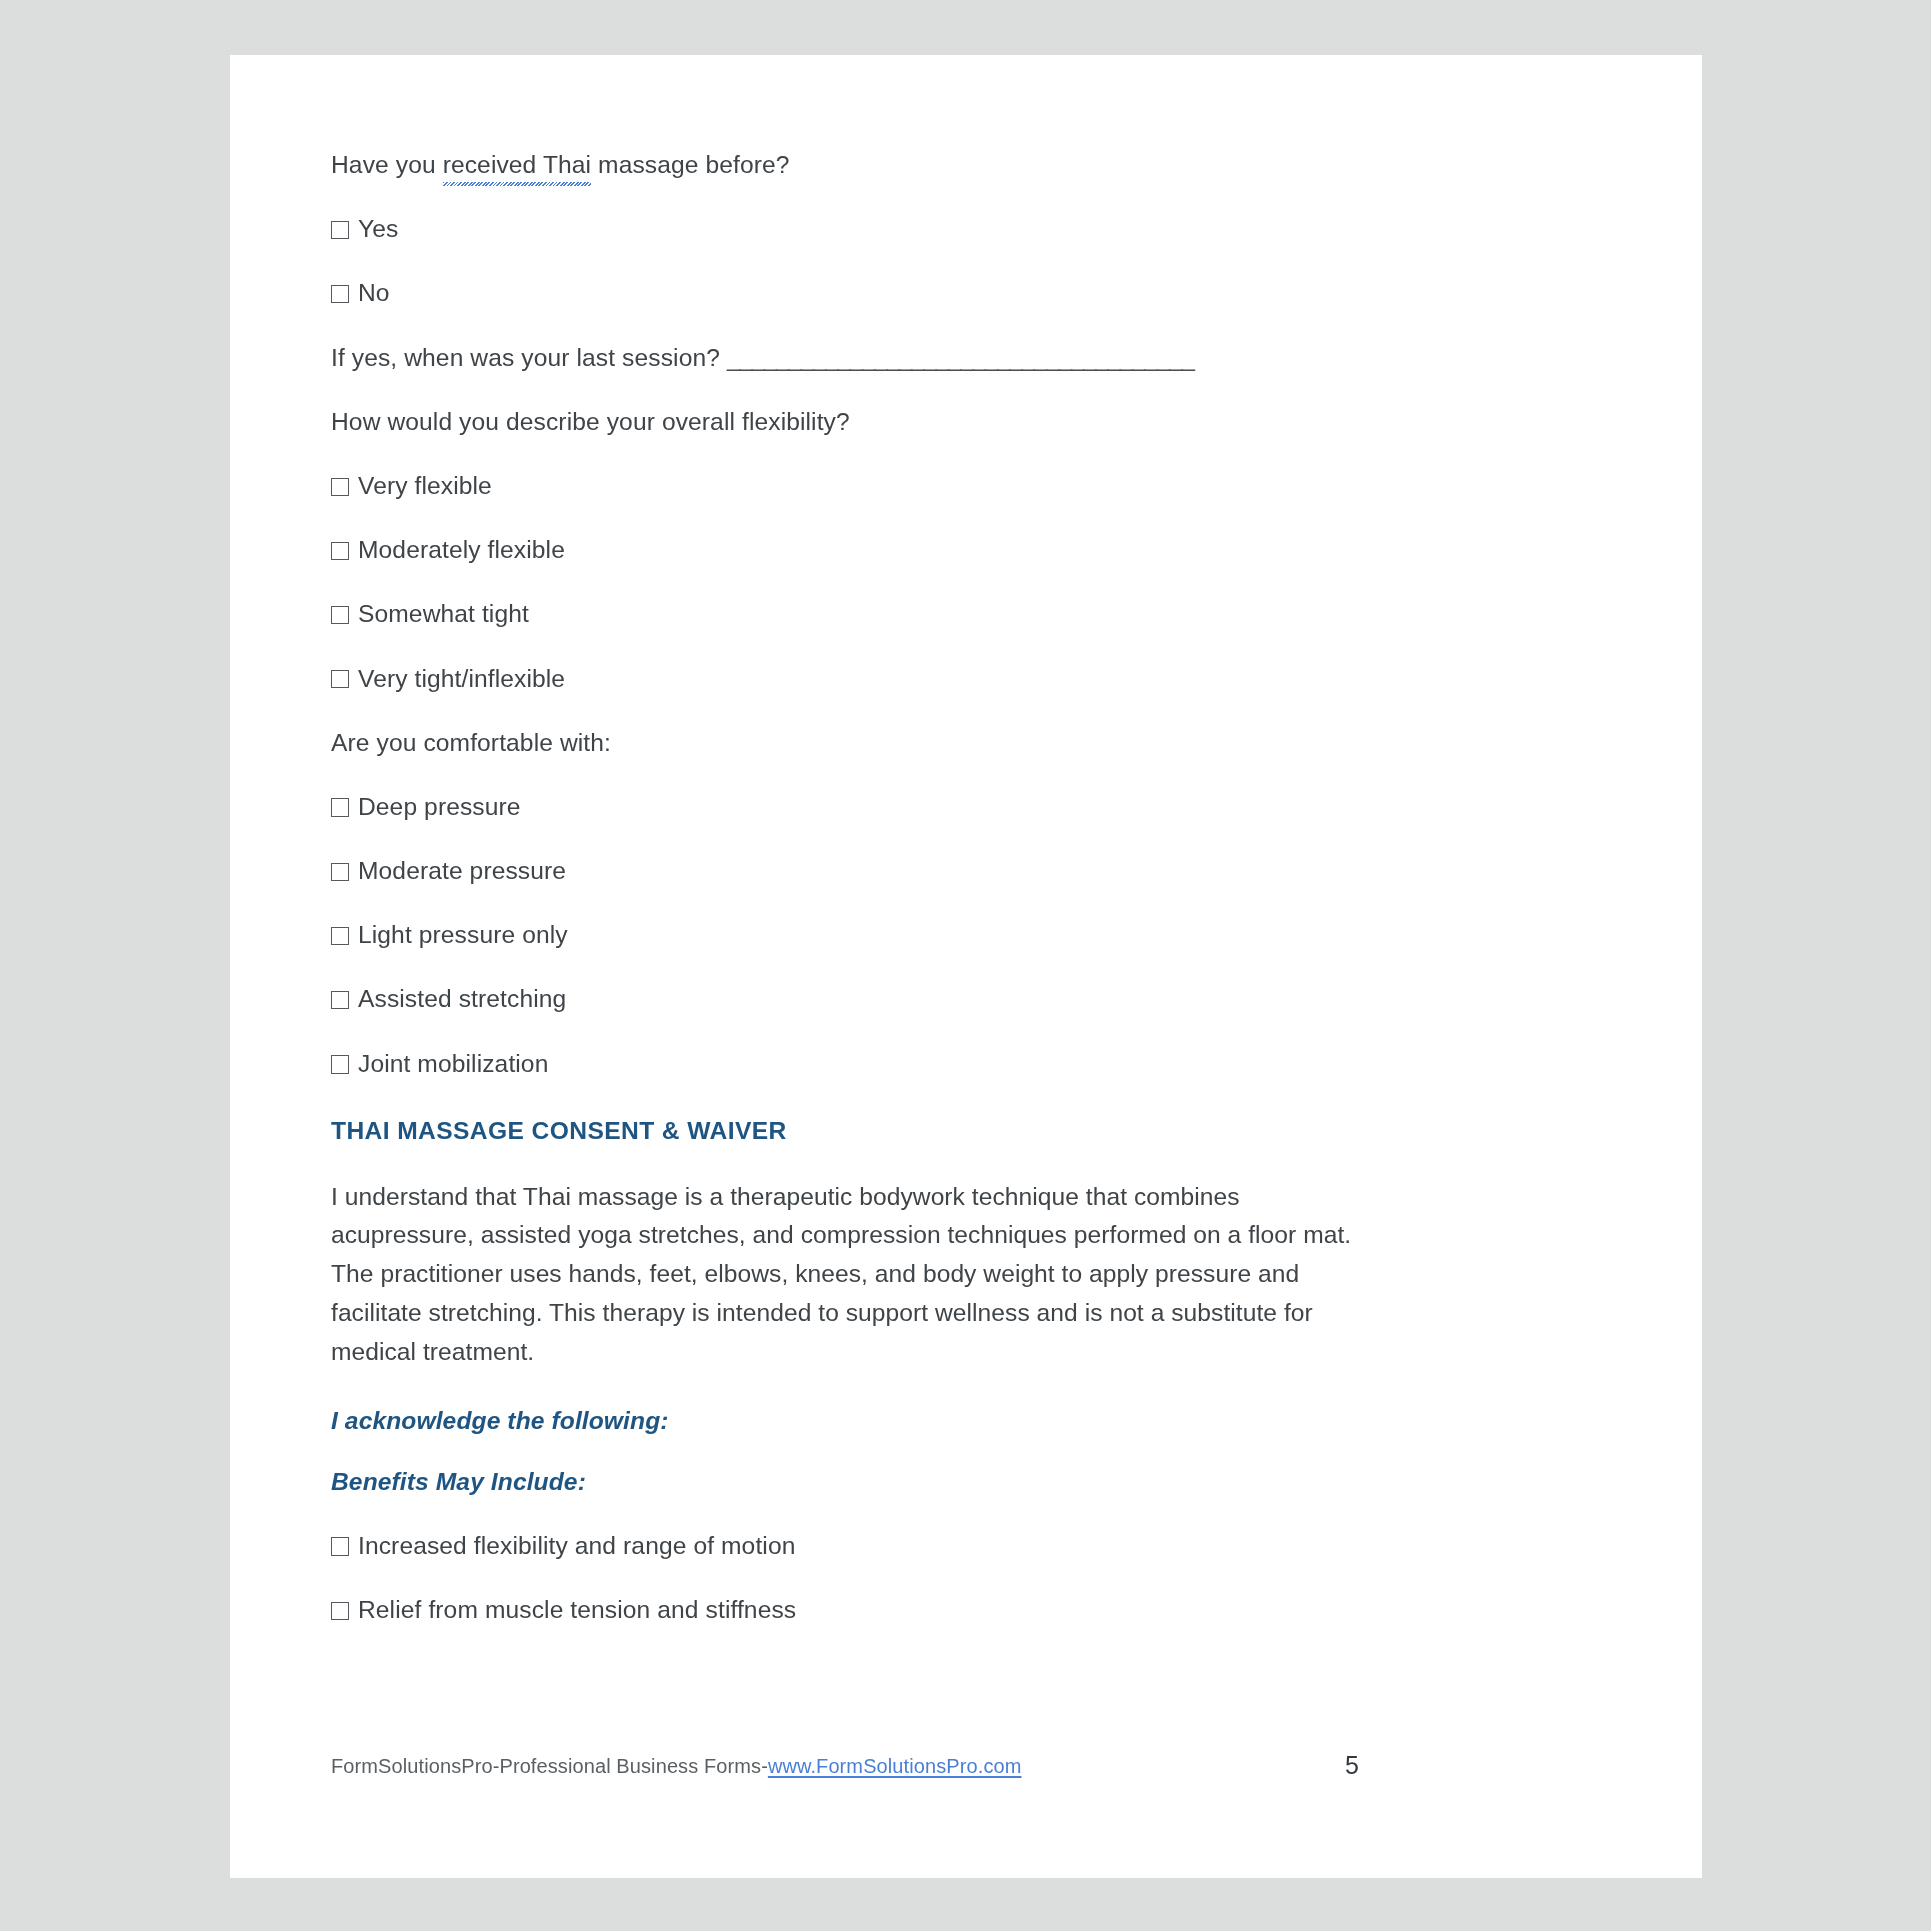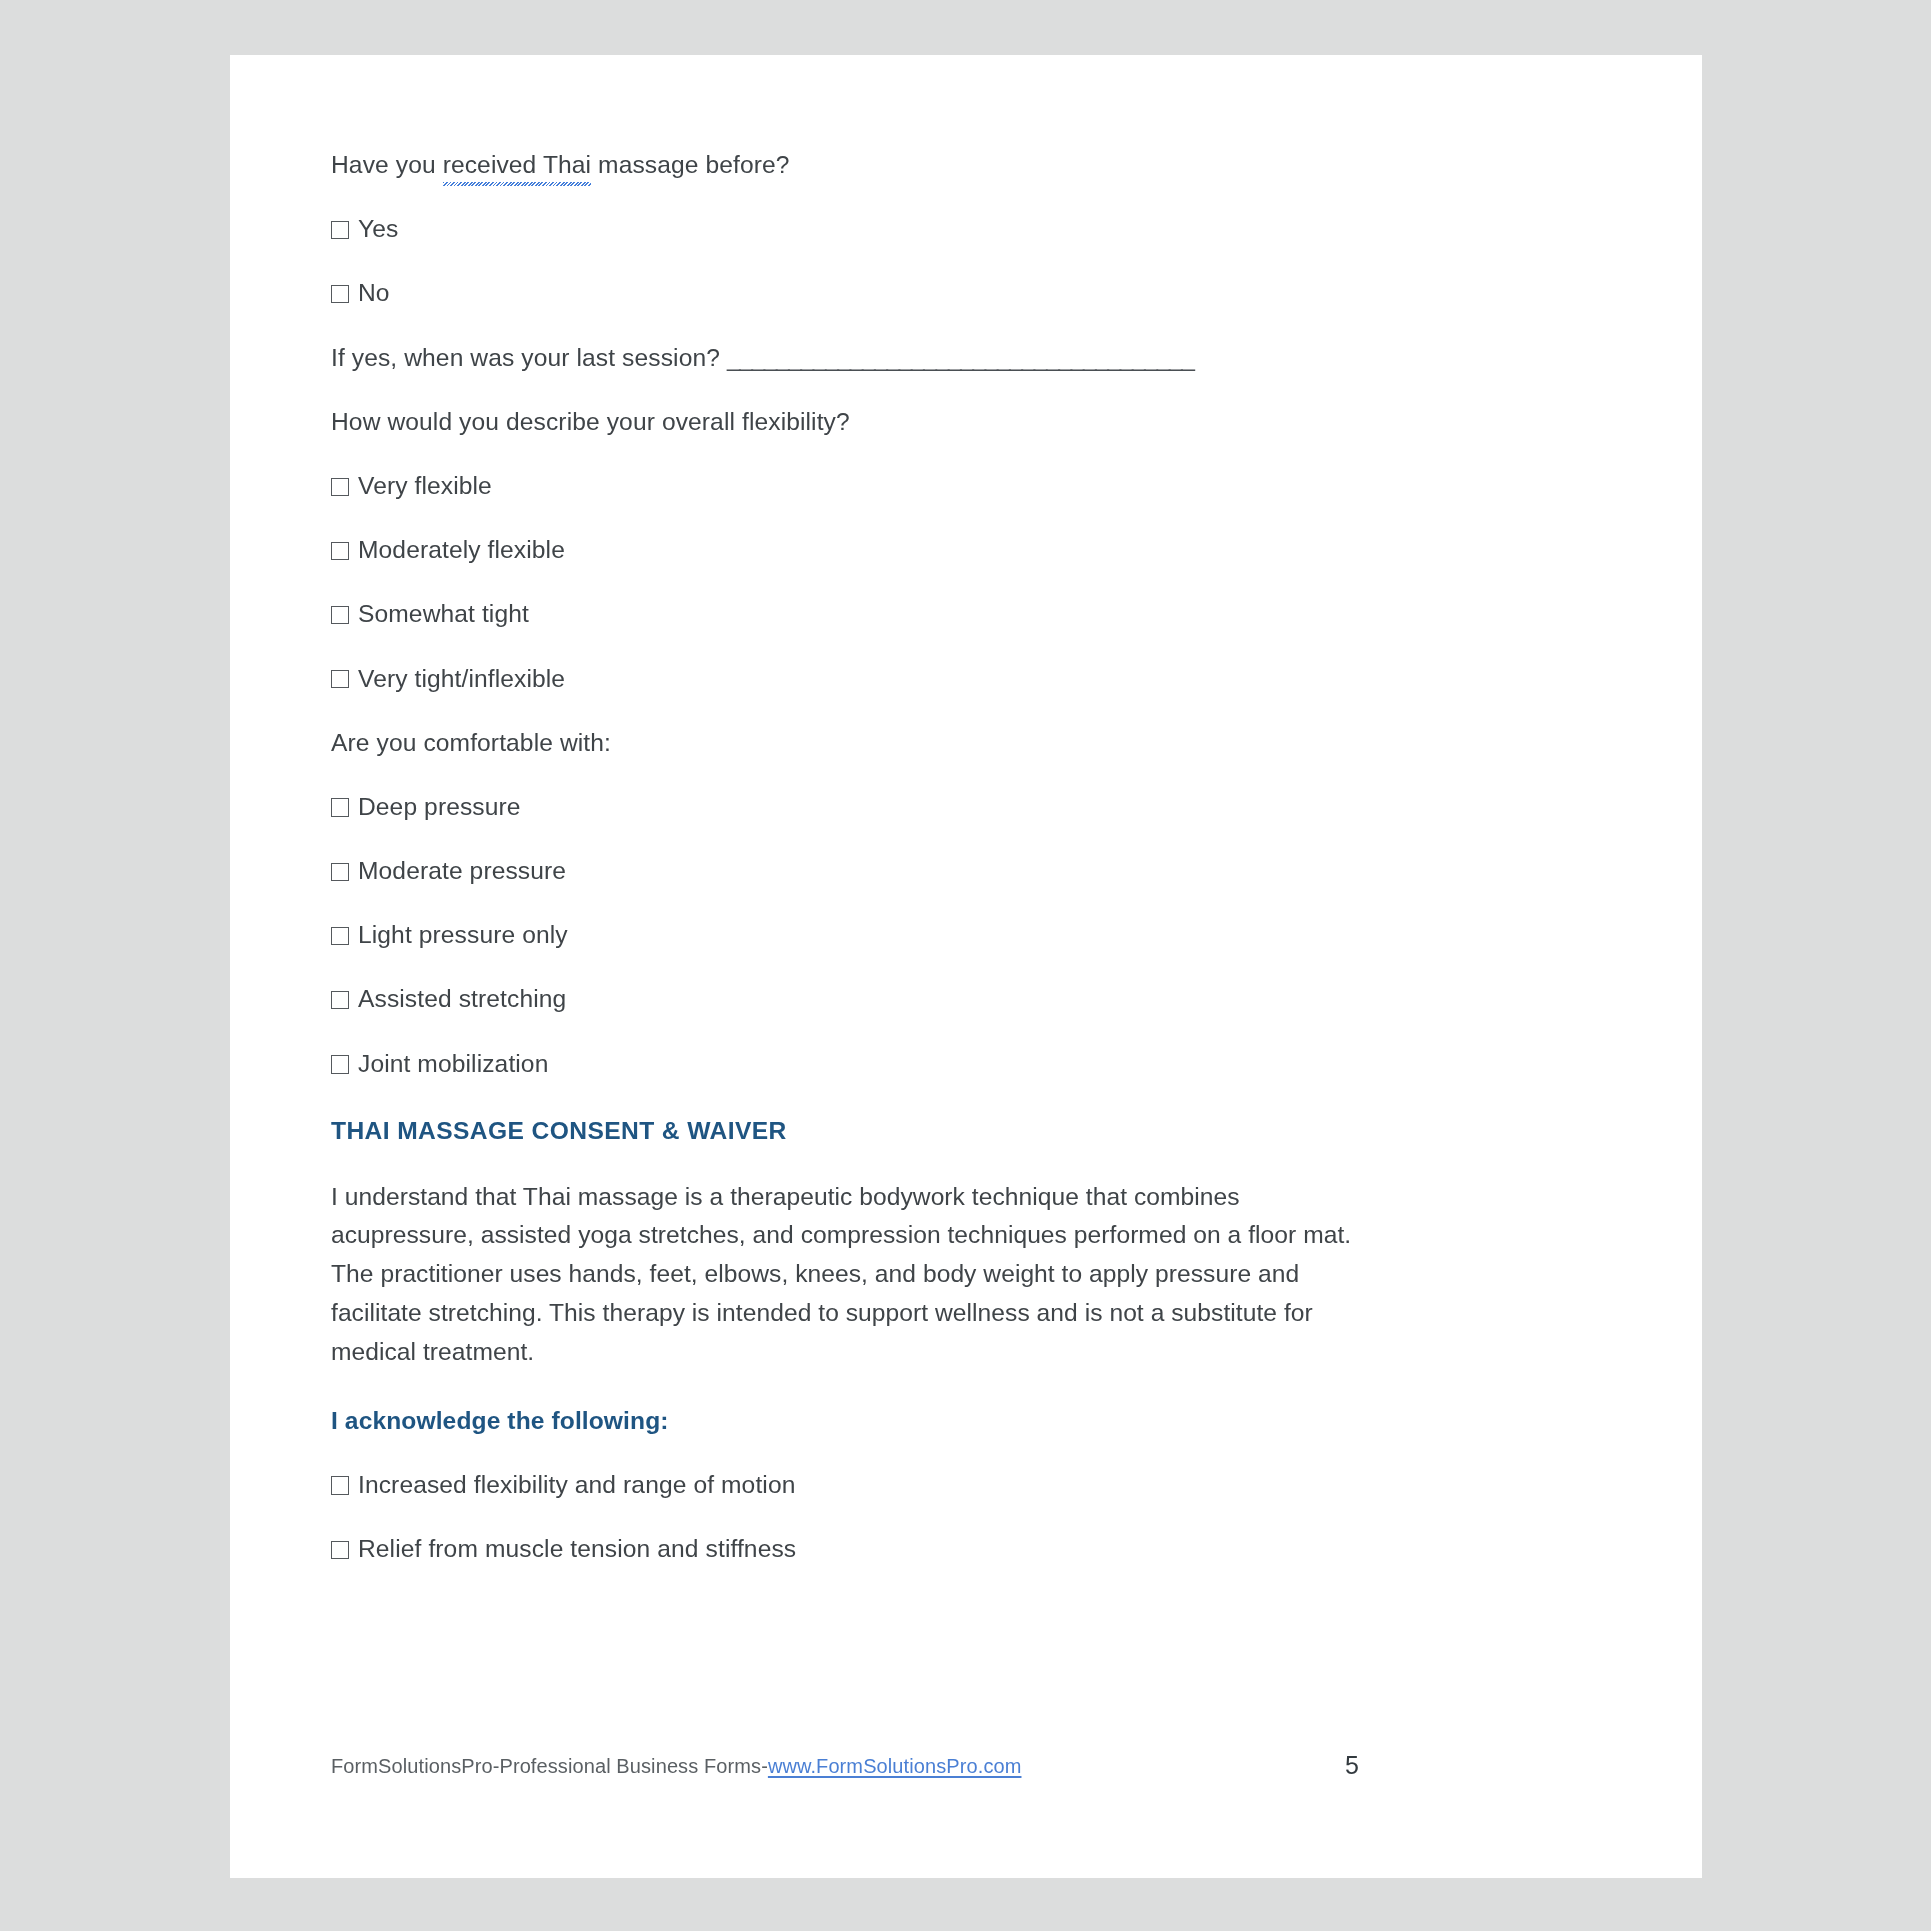--- a/index.html
+++ b/index.html
@@ -91,20 +91,21 @@
     margin: 0 0 33px 0;
     white-space: nowrap;
   }
   .sub-heading {
     color: #1f5582;
     font-size: 24.6px;
     font-weight: 700;
     letter-spacing: 0.1px;
     margin: 0 0 33px 0;
     white-space: nowrap;
+    font-style: italic;
   }
   .spacer-sm { height: 5.8px; }
 
   
   .body-par {
     color: #3f4448;
     font-size: 24.6px;
     line-height: 1.58;
     letter-spacing: 0.05px;
     margin: 0 0 35px 0;
@@ -181,20 +182,21 @@
     <p class="opt-line"><span class="checkbox-glyph"></span><span>Joint mobilization</span></p>
 
     <div class="spacer-sm"></div>
 
     <h2 class="section-heading">THAI MASSAGE CONSENT &amp; WAIVER</h2>
 
     <p class="body-par">I understand that Thai massage is a therapeutic bodywork technique that combines acupressure, assisted yoga stretches, and compression techniques performed on a floor mat. The practitioner uses hands, feet, elbows, knees, and body weight to apply pressure and facilitate stretching. This therapy is intended to support wellness and is not a substitute for medical treatment.</p>
 
     <h3 class="sub-heading">I acknowledge the following:</h3>
 
+    <h3 class="sub-heading">Benefits May Include:</h3>
 
     <p class="opt-line"><span class="checkbox-glyph"></span><span>Increased flexibility and range of motion</span></p>
 
     <p class="opt-line"><span class="checkbox-glyph"></span><span>Relief from muscle tension and stiffness</span></p>
 
   </div>
 
   <div class="page-footer">
     <span class="footer-text">FormSolutionsPro</span>
       <span class="footer-text"> - </span>

